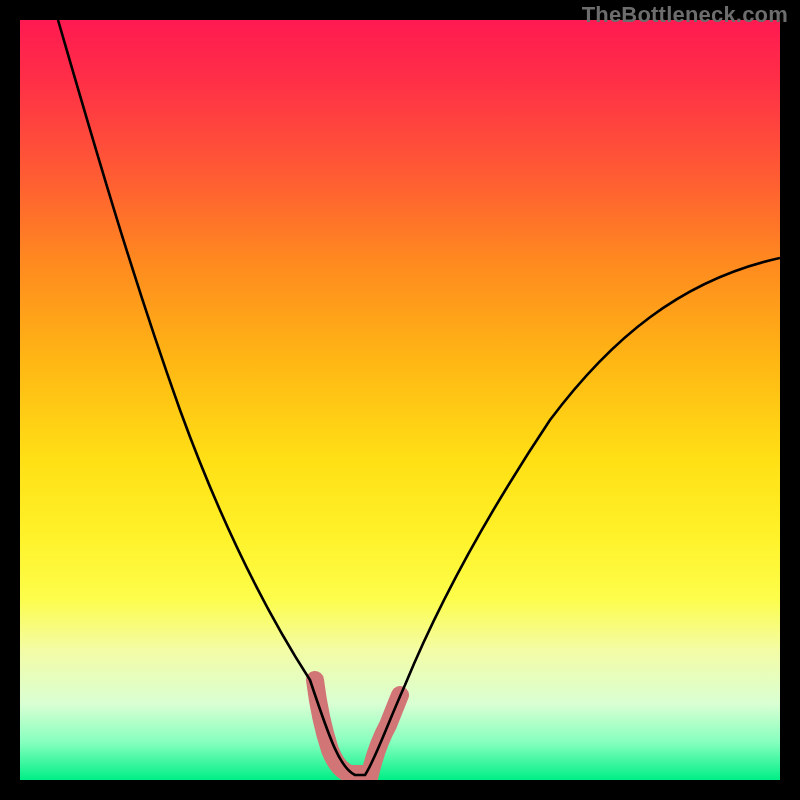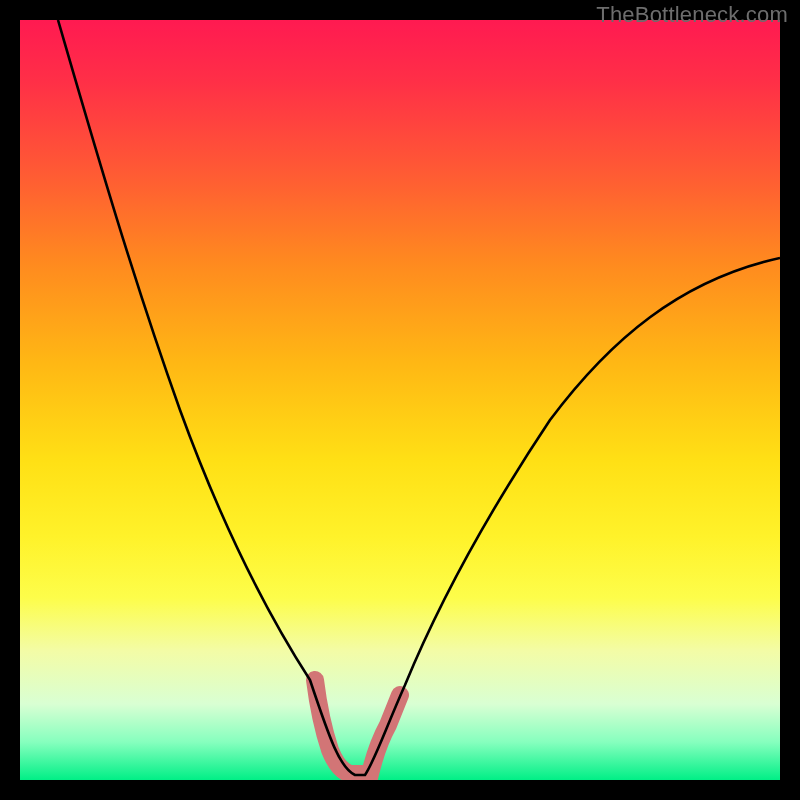--- a/index.html
+++ b/index.html
@@ -38,21 +38,21 @@
       #86ffbe 95%,
       #00ef86 100%
     );
   }
   .watermark {
     position: absolute;
     top: 2px;
     right: 12px;
     font-family: Arial, Helvetica, sans-serif;
     font-size: 22px;
-    font-weight: 400;
+    font-weight: 700;
     color: #6d6d6d;
     letter-spacing: 0.2px;
     user-select: none;
   }
   svg.curves {
     position: absolute;
     top: 0;
     left: 0;
   }
 </style>

